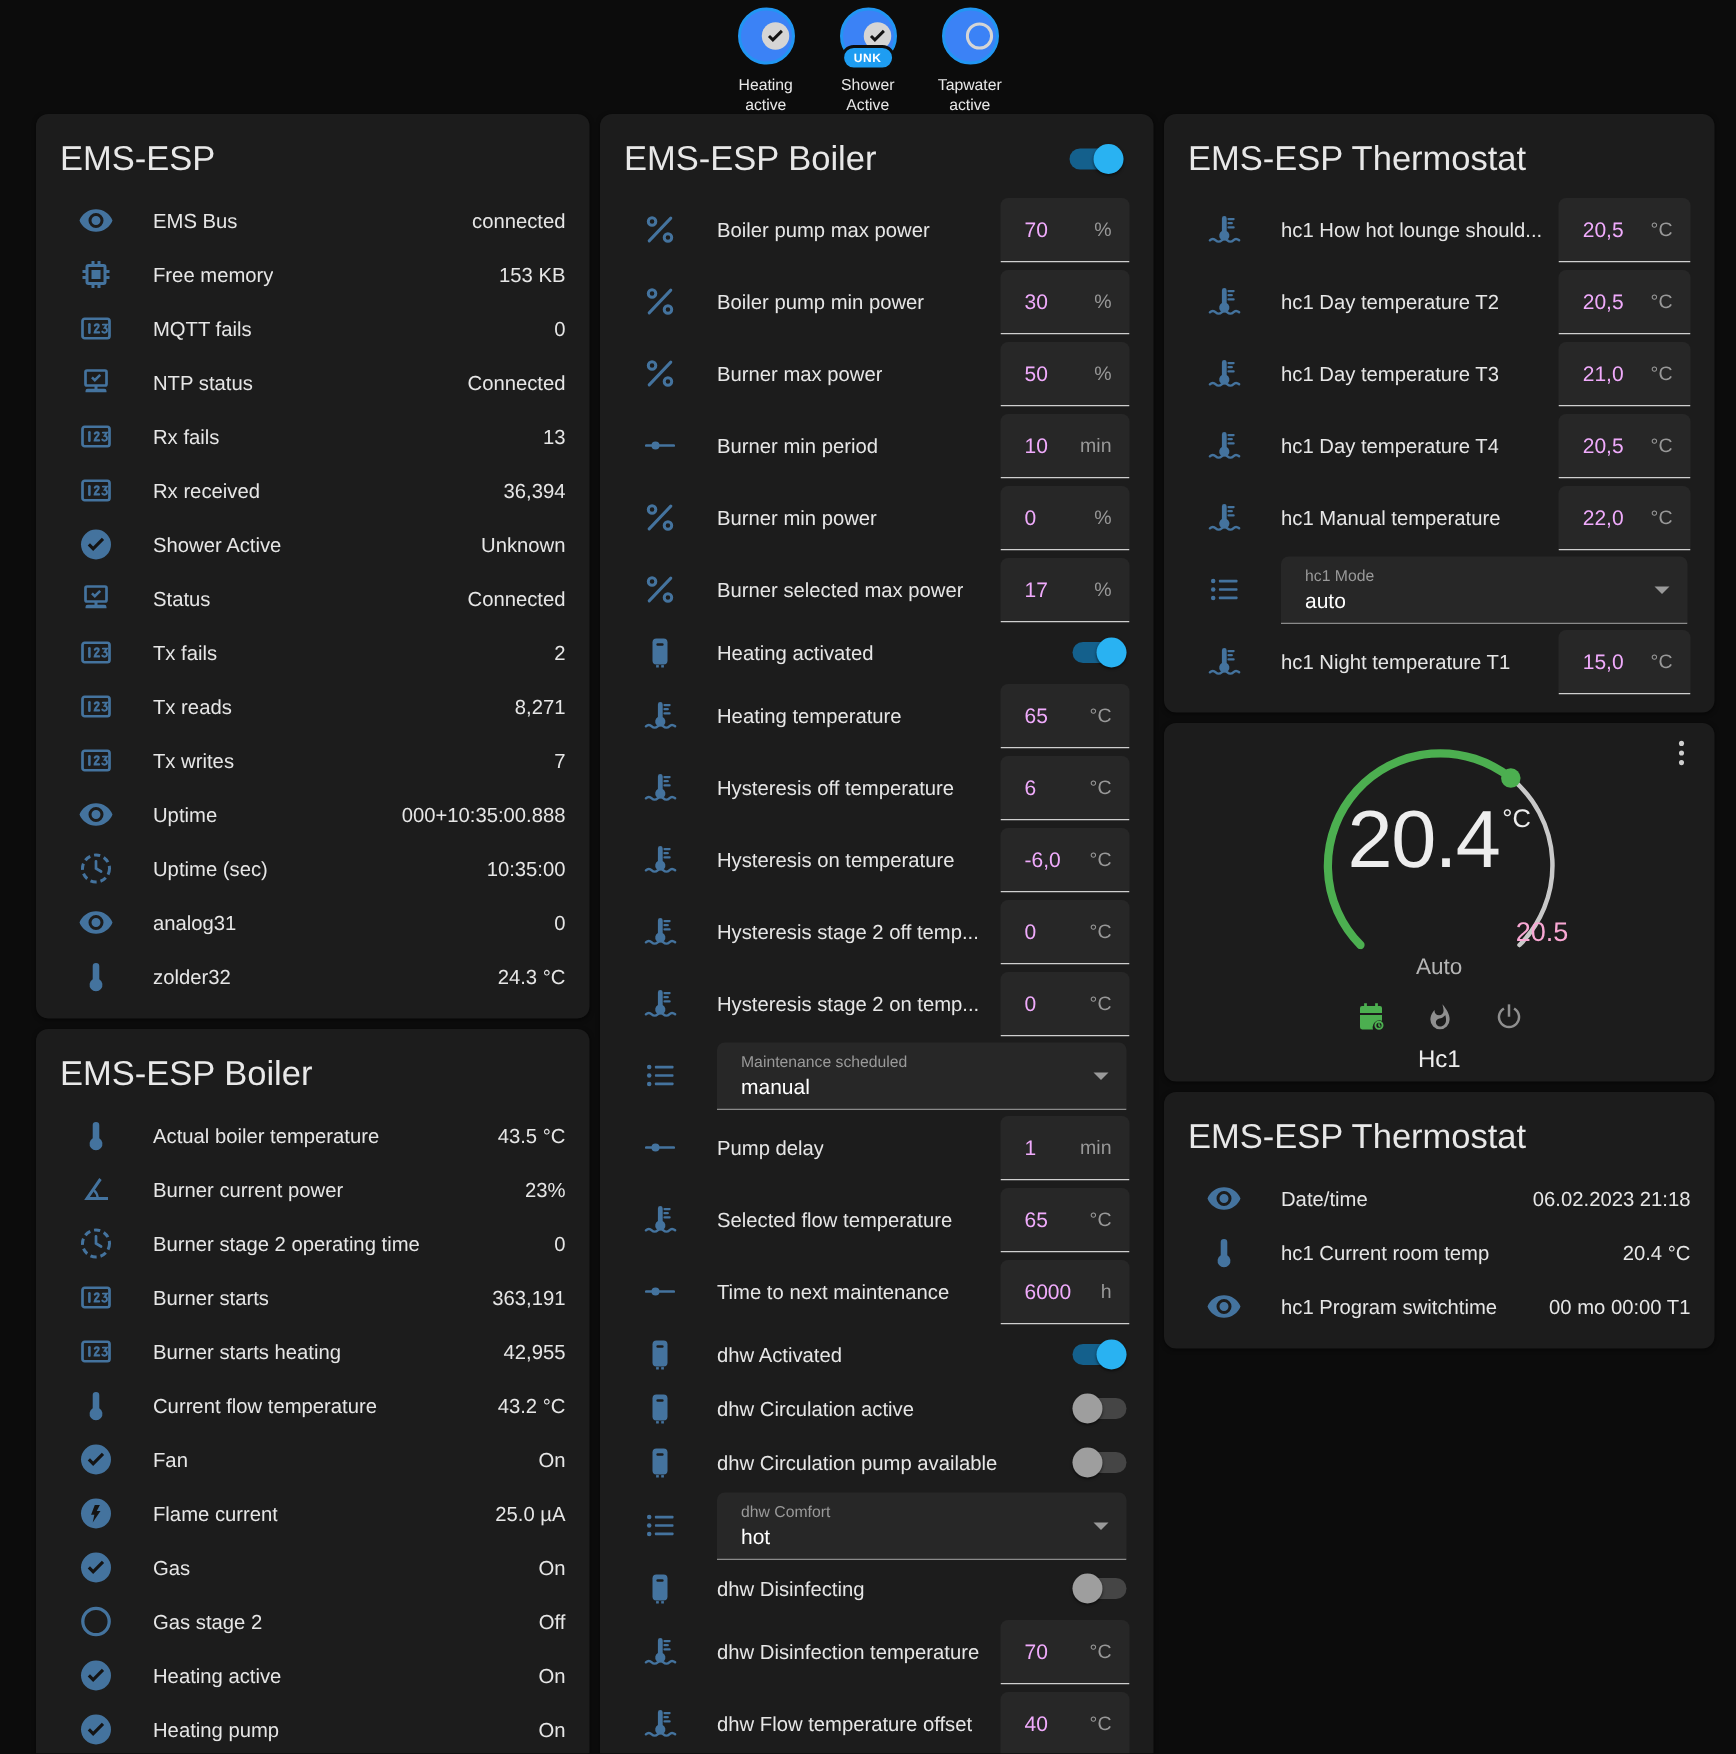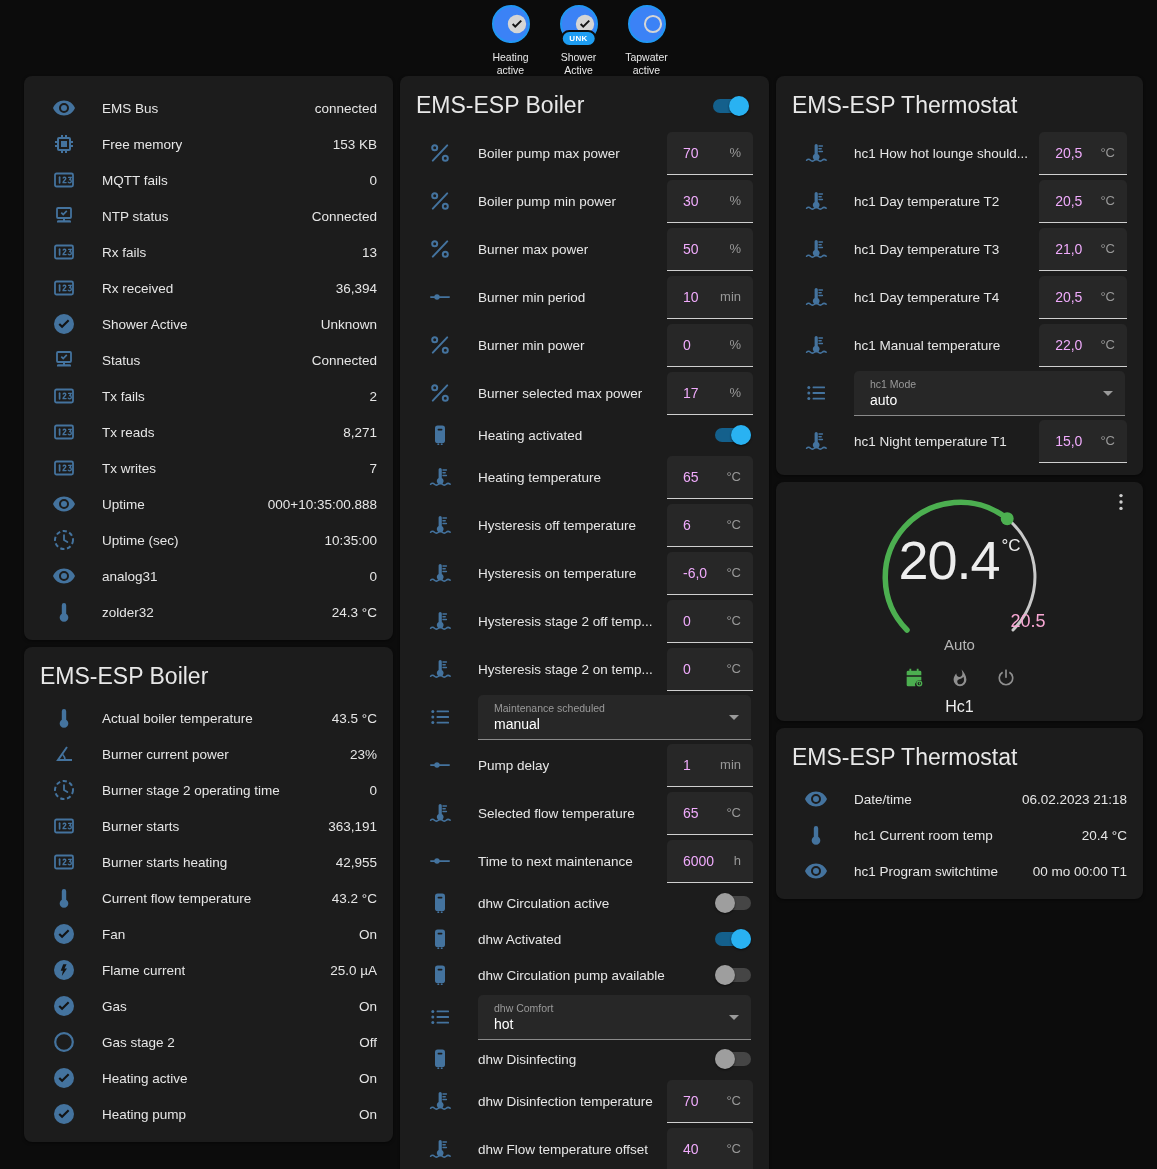--- a/index.html
+++ b/index.html
@@ -106,20 +106,21 @@
             </svg>
           </span>
       </div>
       <div class="blabel">Tapwater
 active</div>
     </div>
   </div>
 
   <div class="col left">
     <div class="card">
+      <div class="card-title">EMS-ESP</div>
       <div>
           <div class="row sensor">
             <span class="icon">
               <svg viewBox="0 0 24 24" fill="currentColor">
                 <path fill-rule="evenodd" d="M12 4.5C7 4.5 2.7 7.6 1 12c1.7 4.4 6 7.5 11 7.5s9.3-3.1 11-7.5c-1.7-4.4-6-7.5-11-7.5zM12 17a5 5 0 1 1 0-10 5 5 0 0 1 0 10zm0-2a3 3 0 1 0 0-6 3 3 0 0 0 0 6z"></path>
               </svg>
             </span>
             <span class="label">EMS Bus</span>
             <span class="value">connected</span>
           </div>
@@ -638,36 +639,36 @@
           </div>
           <div class="row toggle">
             <span class="icon">
               <svg viewBox="0 0 24 24" fill="currentColor">
                 <rect x="7" y="2.6" width="10" height="17.4" rx="2.6"></rect>
                 <rect x="9.6" y="5.8" width="4.8" height="1.7" rx=".8" fill="#1c1c1c"></rect>
                 <rect x="9.4" y="20.4" width="1.8" height="1.6"></rect>
                 <rect x="12.8" y="20.4" width="1.8" height="1.6"></rect>
               </svg>
             </span>
-            <span class="label">dhw Circulation active</span>
-            <div class="sw off">
+            <span class="label">dhw Activated</span>
+            <div class="sw on">
               <div class="thumb"></div>
             </div>
           </div>
           <div class="row toggle">
             <span class="icon">
               <svg viewBox="0 0 24 24" fill="currentColor">
                 <rect x="7" y="2.6" width="10" height="17.4" rx="2.6"></rect>
                 <rect x="9.6" y="5.8" width="4.8" height="1.7" rx=".8" fill="#1c1c1c"></rect>
                 <rect x="9.4" y="20.4" width="1.8" height="1.6"></rect>
                 <rect x="12.8" y="20.4" width="1.8" height="1.6"></rect>
               </svg>
             </span>
-            <span class="label">dhw Activated</span>
-            <div class="sw on">
+            <span class="label">dhw Circulation active</span>
+            <div class="sw off">
               <div class="thumb"></div>
             </div>
           </div>
           <div class="row toggle">
             <span class="icon">
               <svg viewBox="0 0 24 24" fill="currentColor">
                 <rect x="7" y="2.6" width="10" height="17.4" rx="2.6"></rect>
                 <rect x="9.6" y="5.8" width="4.8" height="1.7" rx=".8" fill="#1c1c1c"></rect>
                 <rect x="9.4" y="20.4" width="1.8" height="1.6"></rect>
                 <rect x="12.8" y="20.4" width="1.8" height="1.6"></rect>

